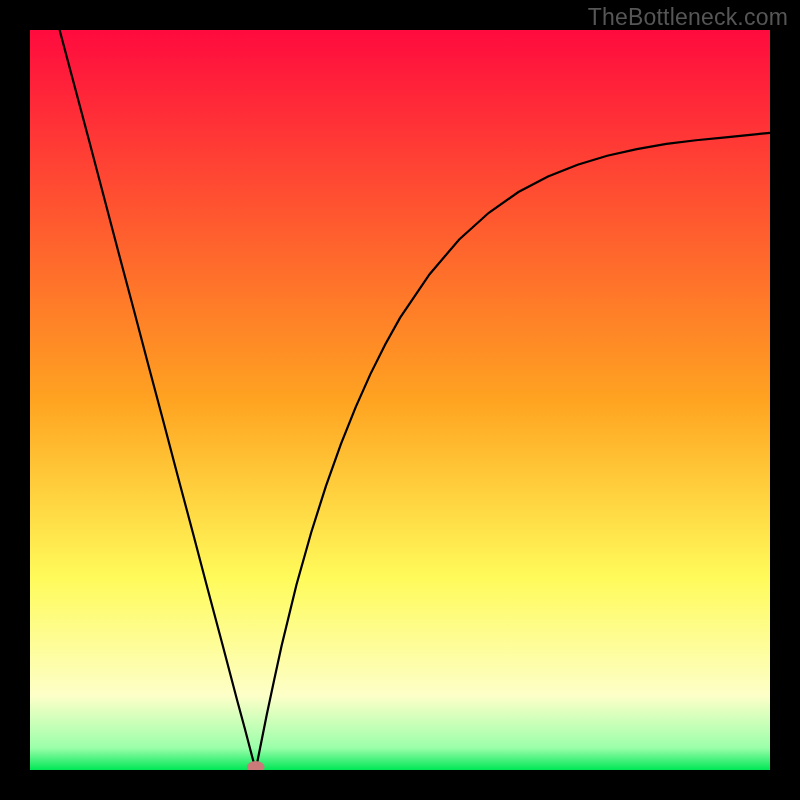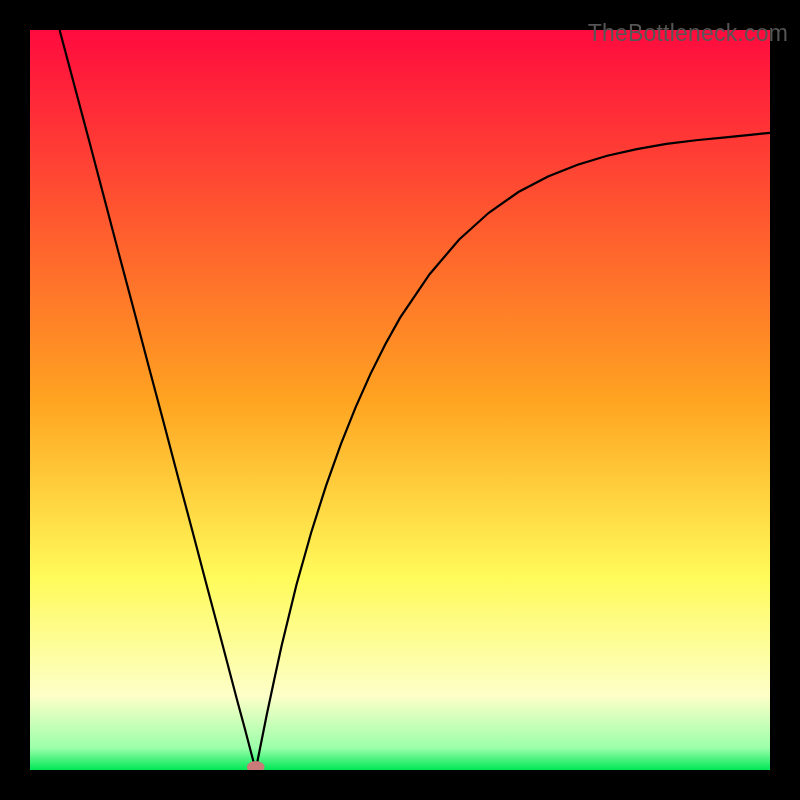--- a/index.html
+++ b/index.html
@@ -12,21 +12,21 @@
     font-family: Arial, Helvetica, sans-serif;
   }
   .outer {
     position: relative;
     width: 800px;
     height: 800px;
     background: #000;
   }
   .watermark {
     position: absolute;
-    top: 20px;
+    top: 4px;
     right: 12px;
     color: #565656;
     font-size: 23px;
     font-weight: 500;
     letter-spacing: 0.2px;
     z-index: 30;
     user-select: none;
   }
   .plot-wrap {
     position: absolute;

